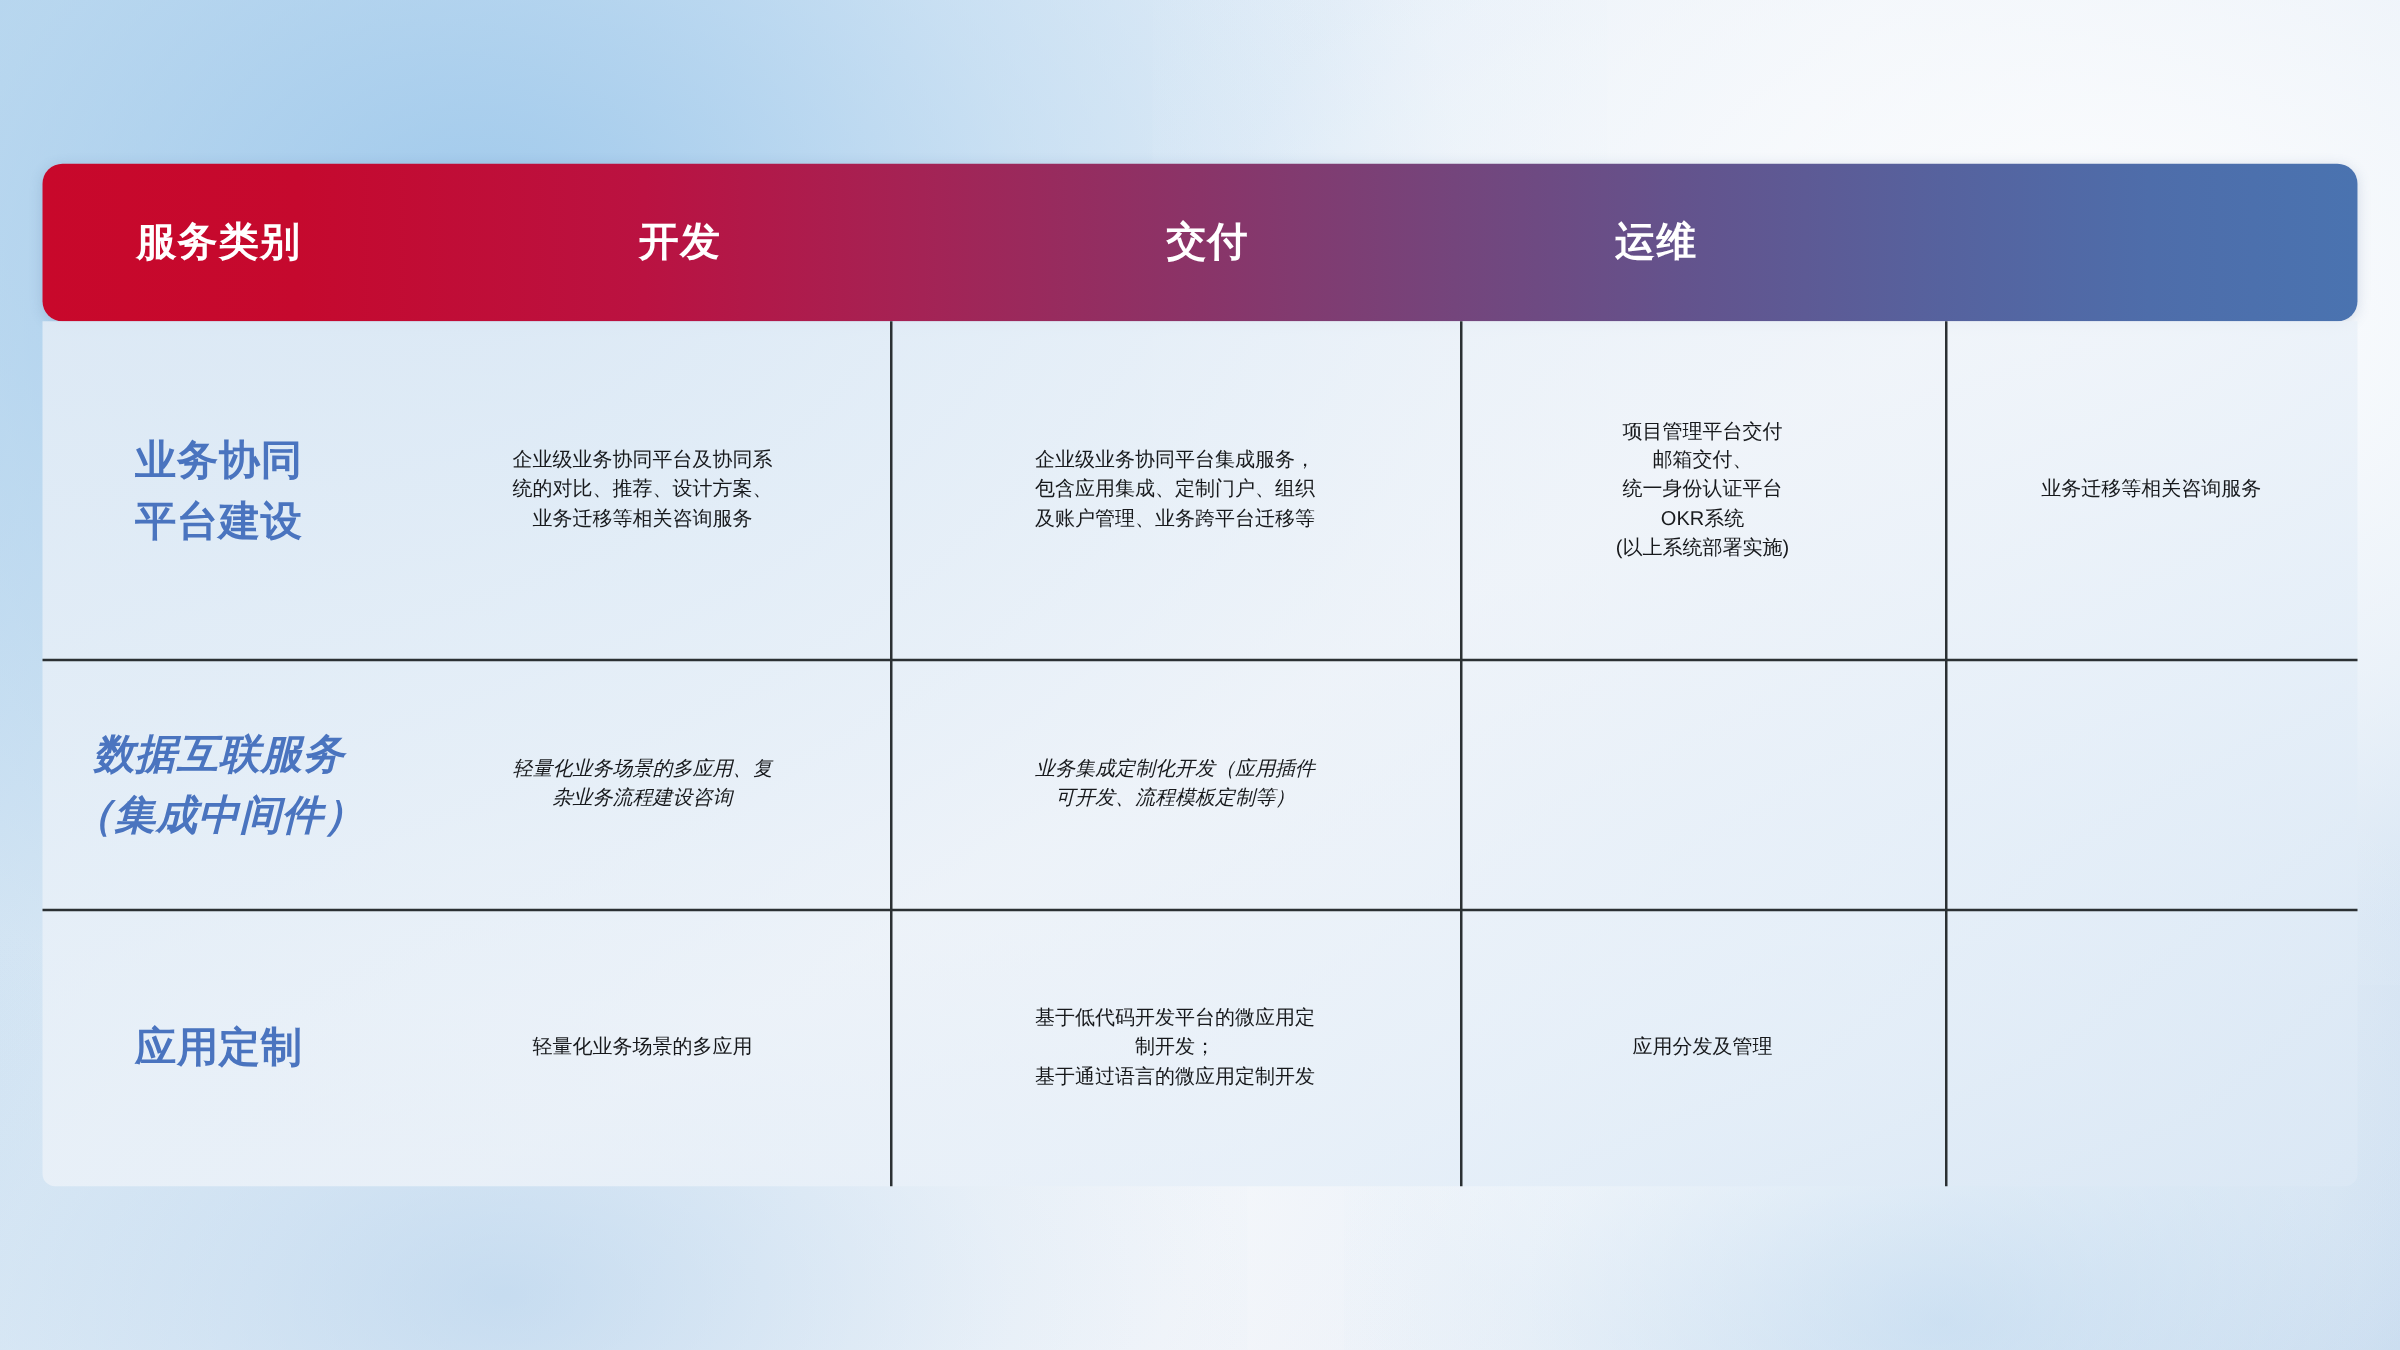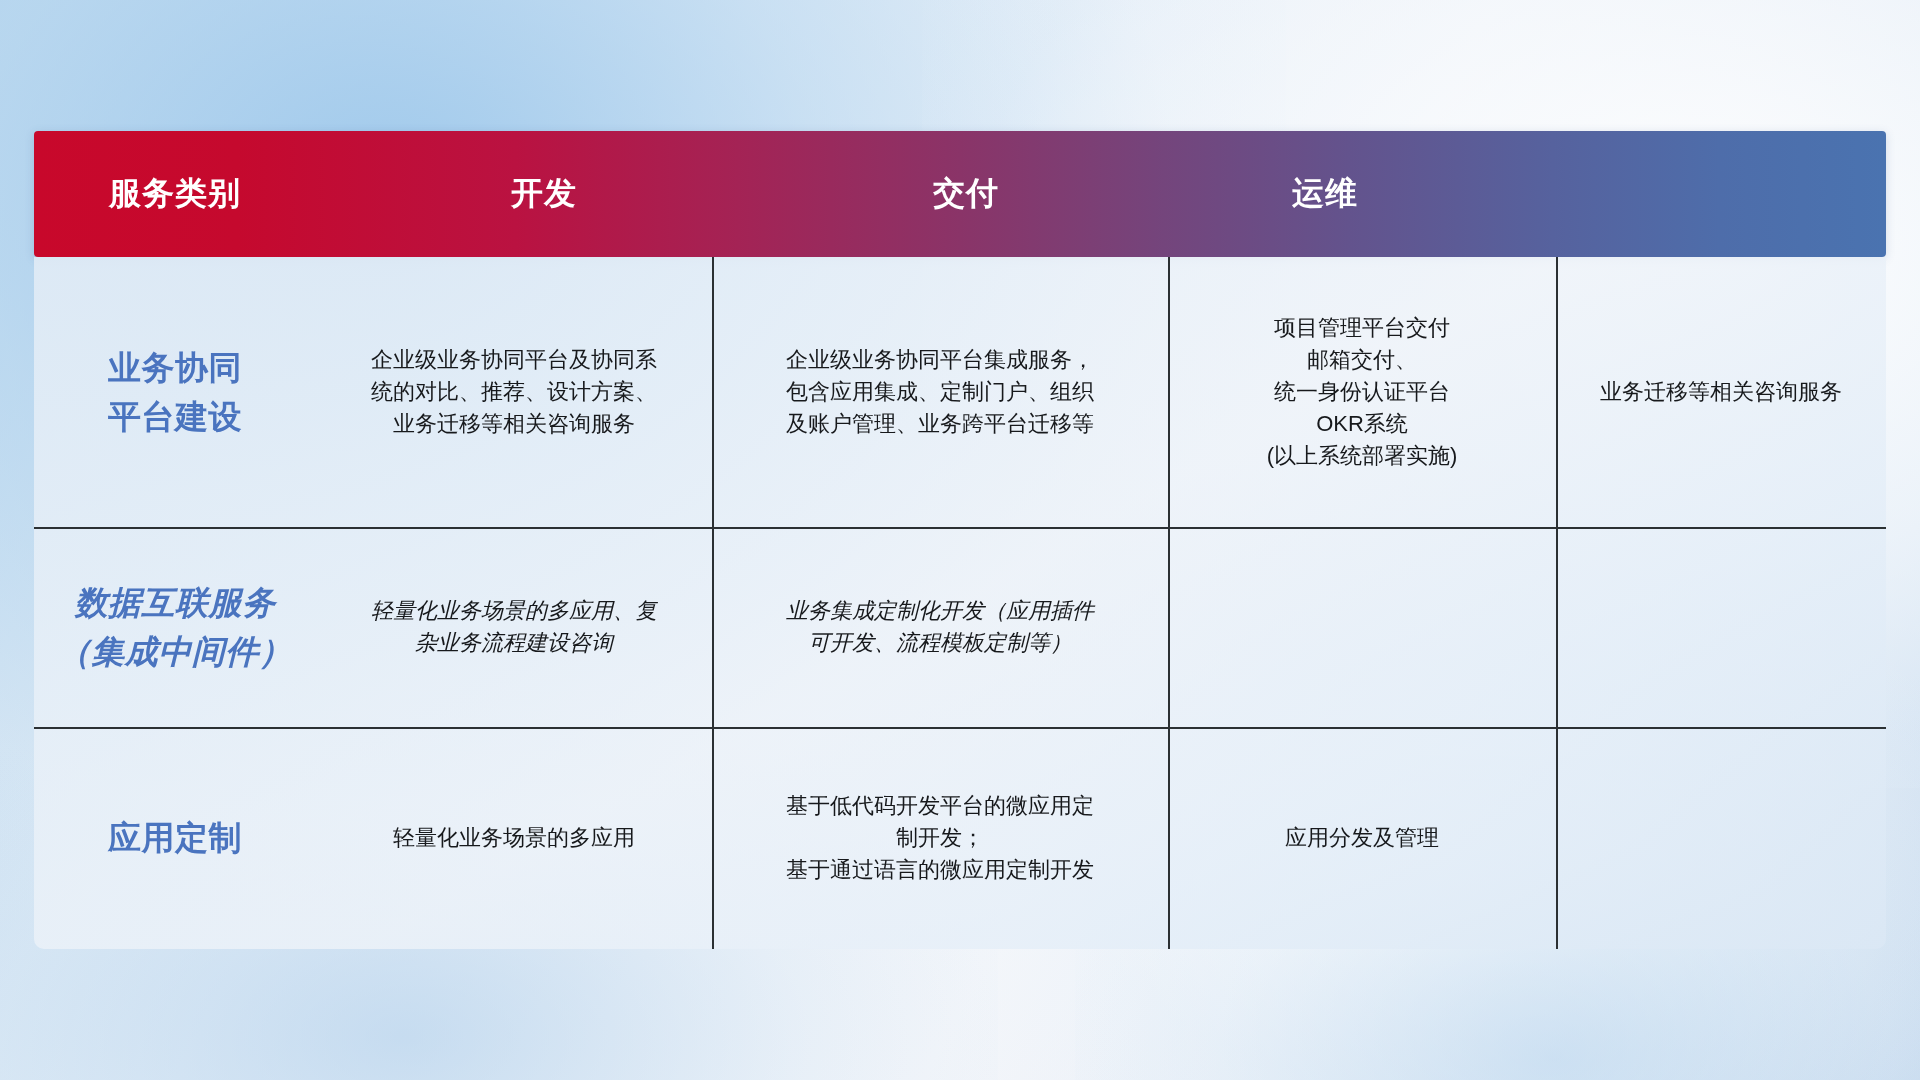--- a/index.html
+++ b/index.html
@@ -71,21 +71,21 @@
   #table-card {
     position:absolute;
     left:34px; top:131px;
     width:1852px; height:818px;
   }
 
   
   #table-header {
     position:relative;
     height:126px;
-    border-radius:4px;
+    border-radius:16px;
     background:linear-gradient(90deg,
       #c8082b 0%,
       #c5092e 11%,
       #ba1241 26%,
       #a42355 38%,
       #8a3468 50%,
       #74457c 61%,
       #63538d 71%,
       #56629e 82%,
       #4e6daa 91%,
@@ -125,21 +125,21 @@
   #row-0 { top:0;   height:270px; }
   #row-1 { top:270px; height:200px;font-style:italic; }
   #row-2 { top:470px; height:222px; }
 
   .bcell {
     display:flex;
     align-items:center;
     justify-content:center;
     text-align:center;
     padding:6px 14px;
-    font-size:22px;
+    font-size:16px;
     line-height:1.46;
     color:#17191c;
     white-space:pre-line;
   }
   .bcell.cat {
     color:#4a74bf;
     font-weight:700;
     font-size:33px;
     line-height:1.5;
     letter-spacing:.5px;

